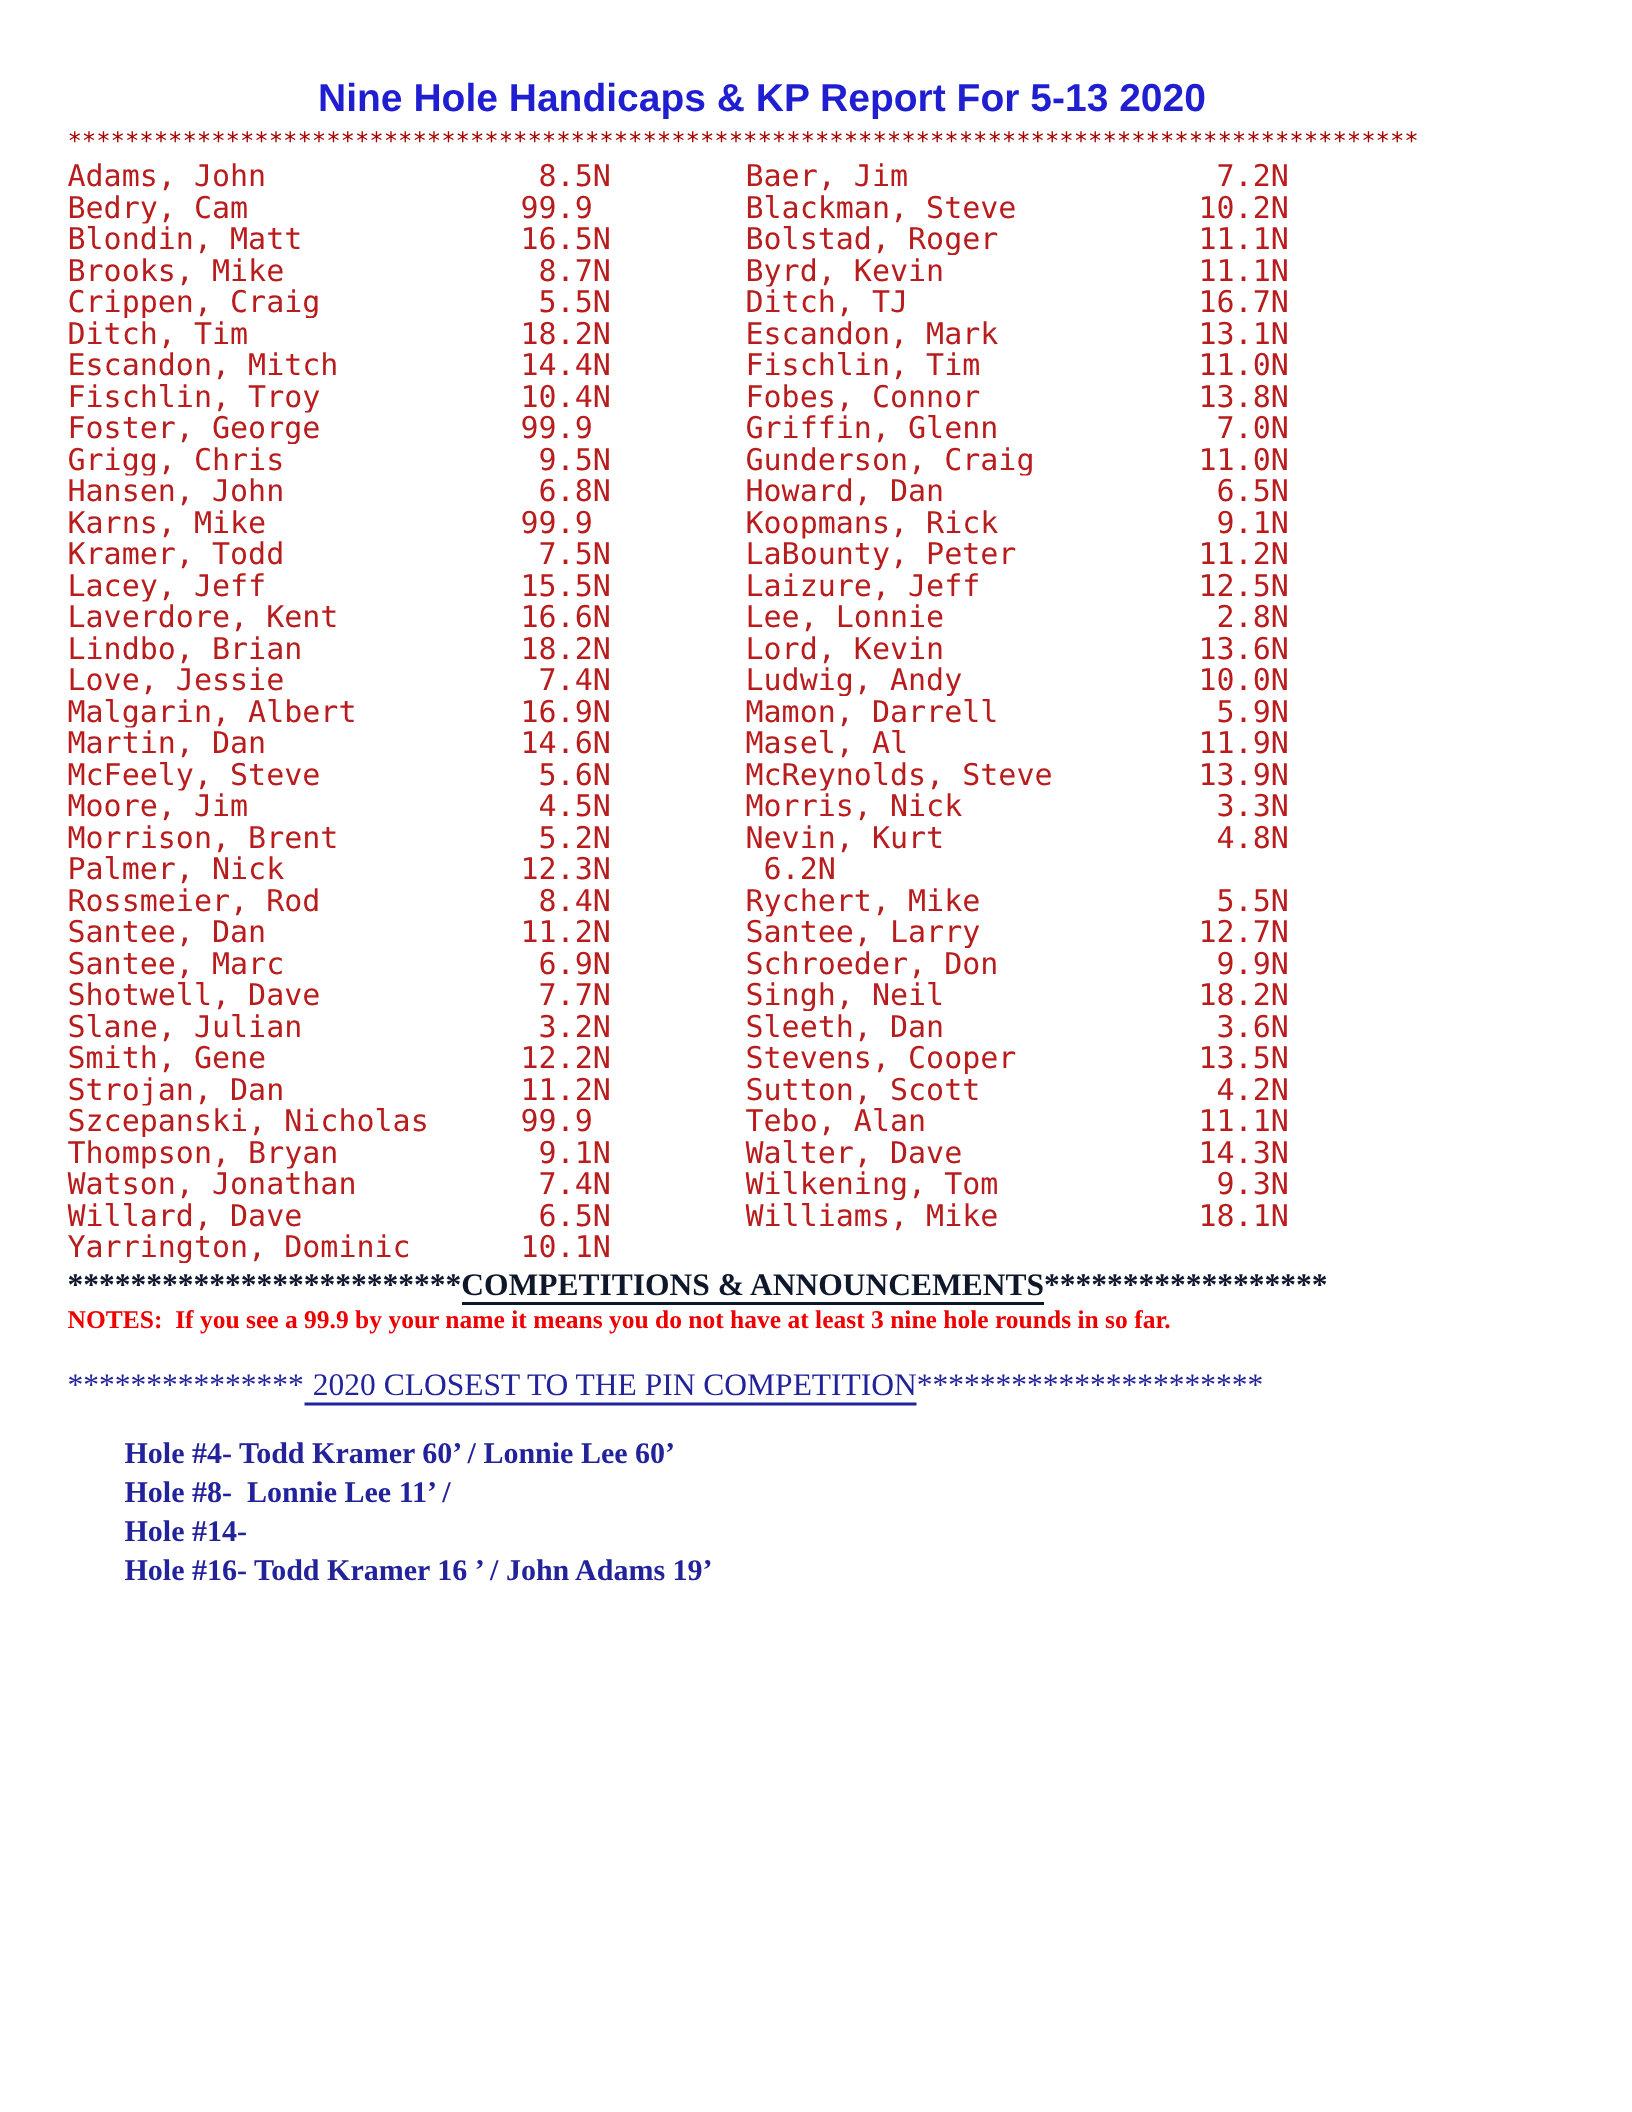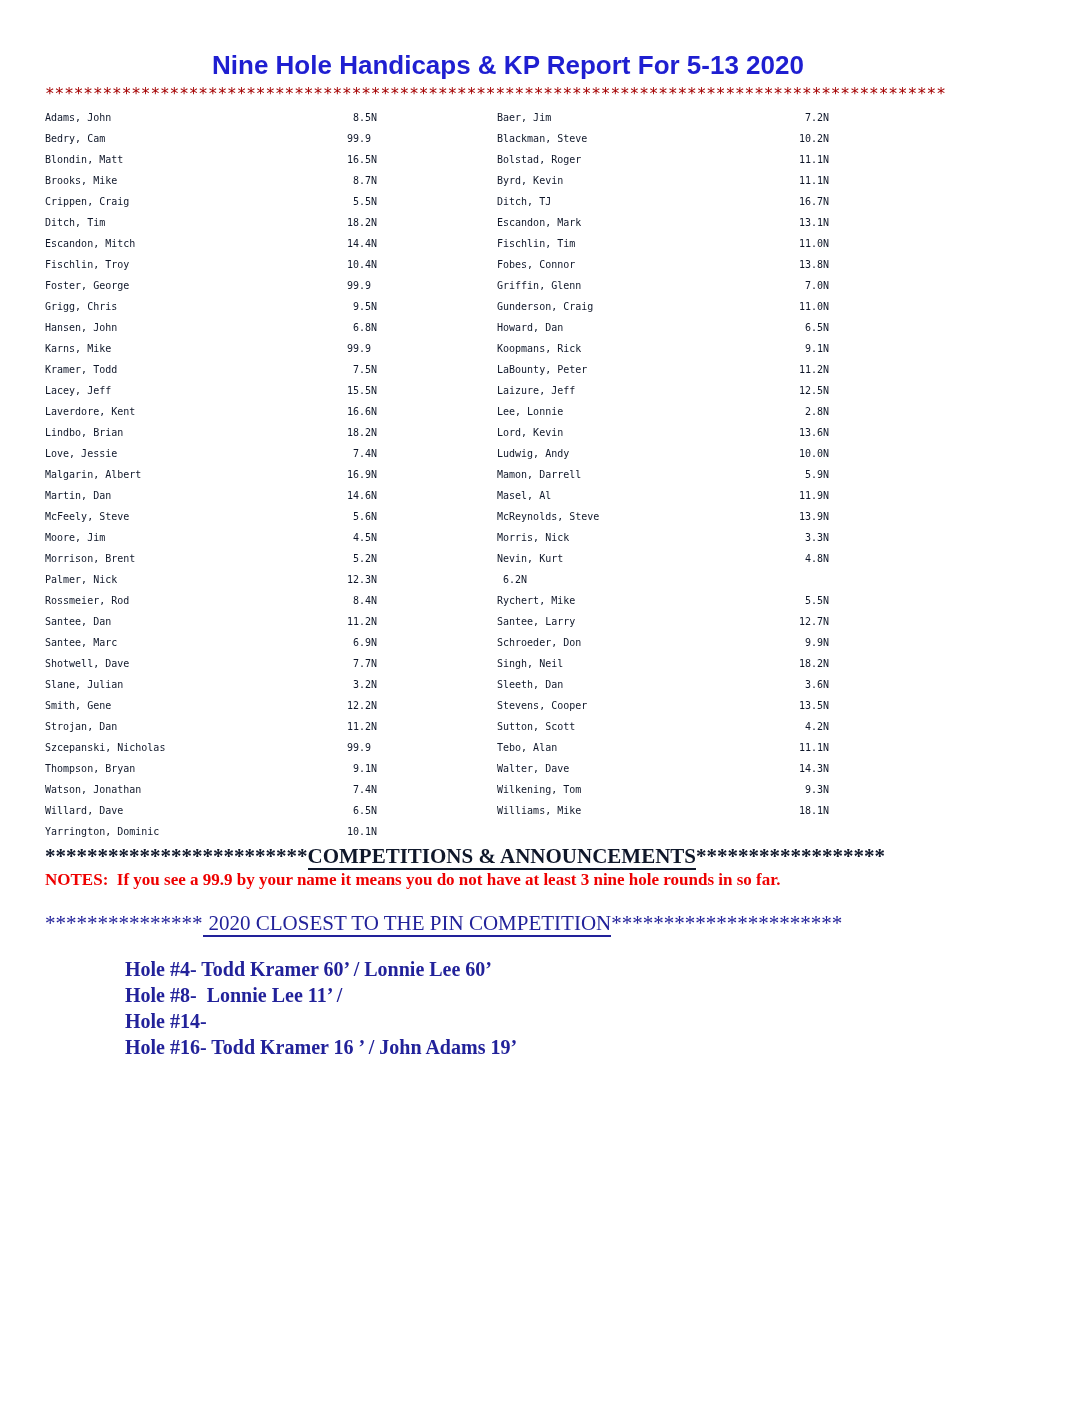--- a/index.html
+++ b/index.html
@@ -25,23 +25,23 @@
     color:#a40000;
     white-space:nowrap;
     overflow:hidden;
     letter-spacing:-0.05px;
   }
   .roster{
     display:grid;
     grid-template-columns:452px 458px;
     margin-top:4px;
     font-family:"DejaVu Sans Mono", monospace;
-    font-size:10px;
+    font-size:20px;
     line-height:21px;
-    color:#0f172a;
+    color:#b91c1c;
   }
   .row{display:flex;}
   .pname{width:302px;white-space:pre;overflow:hidden;}
   .pval{white-space:pre;}
   .comp-line{
     margin-top:2px;
     font-weight:bold;
     font-size:21px;
     line-height:24px;
     color:#0f172a;
@@ -60,21 +60,21 @@
     margin-top:20px;
     font-weight:normal;
     font-size:21px;
     line-height:25px;
     color:#22229a;
     white-space:nowrap;
   }
   .pin-heading{border-bottom:2px solid currentColor;padding-left:6px;}
   .kp-list{
     margin-top:20px;
-    margin-left:80px;
+    margin-left:38px;
     font-weight:bold;
     font-size:20px;
     color:#22229a;
   }
   .kp-line{
     white-space:pre;
     line-height:26px;
   }
 </style>
 </head>

